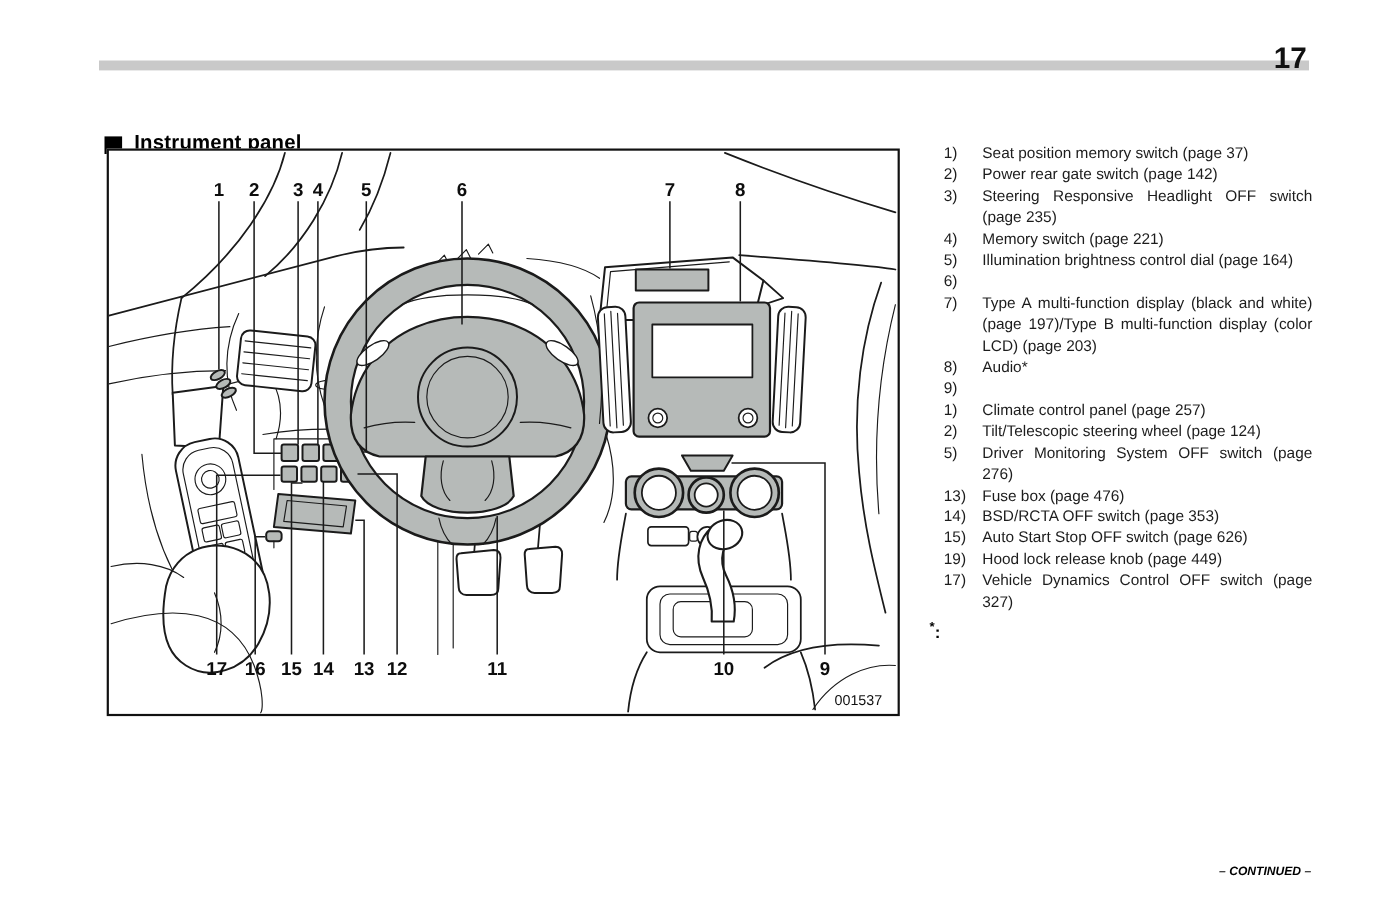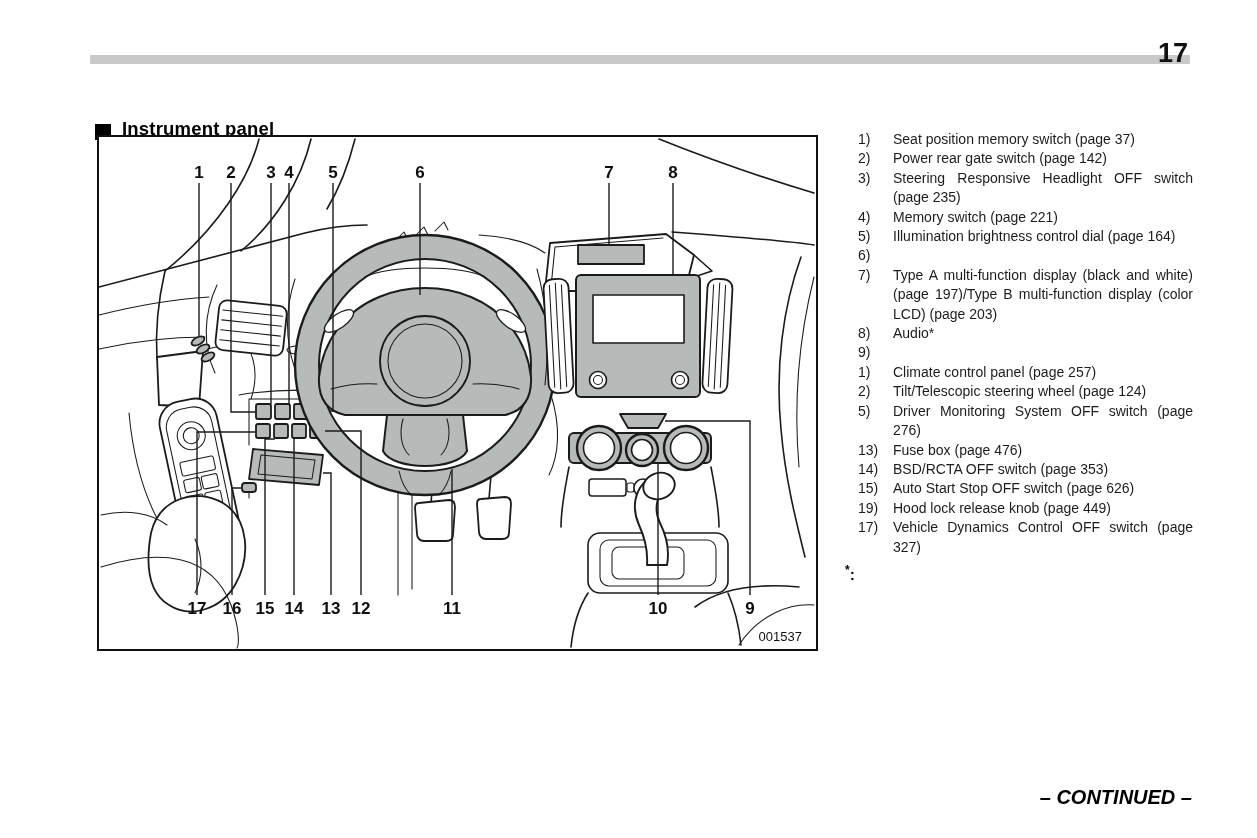--- a/index.html
+++ b/index.html
@@ -27,21 +27,21 @@
   
   .legend{position:absolute;left:845px;top:130px;width:348px;}
   .item{display:flex;font-size:14px;line-height:19.4px;color:#1c1c1c;}
   .item .num{flex:0 0 35px;padding-left:13px;box-sizing:content-box;}
   .item .txt{width:300px;text-align:justify;text-justify:inter-word;}
   .footnote{position:relative;margin-top:3px;padding-left:21px;width:327px;
     font-size:15.5px;font-weight:bold;line-height:20.4px;color:#000;text-align:justify;}
   .footnote .mark{position:absolute;left:0;top:0;}
   .footnote .mark .star{font-size:12px;vertical-align:6px;}
   
-  .continued{position:absolute;right:65px;top:786px;font-size:20px;font-weight:bold;font-style:italic;color:#000;}
+  .continued{position:absolute;right:65px;top:786px;font-size:11px;font-weight:bold;font-style:italic;color:#000;}
 </style>
 </head>
 <body>
 
 <div id="page">
 
   <div class="hdr-bar"></div>
   <div class="page-num">17</div>
 
   <div class="sec-head">

